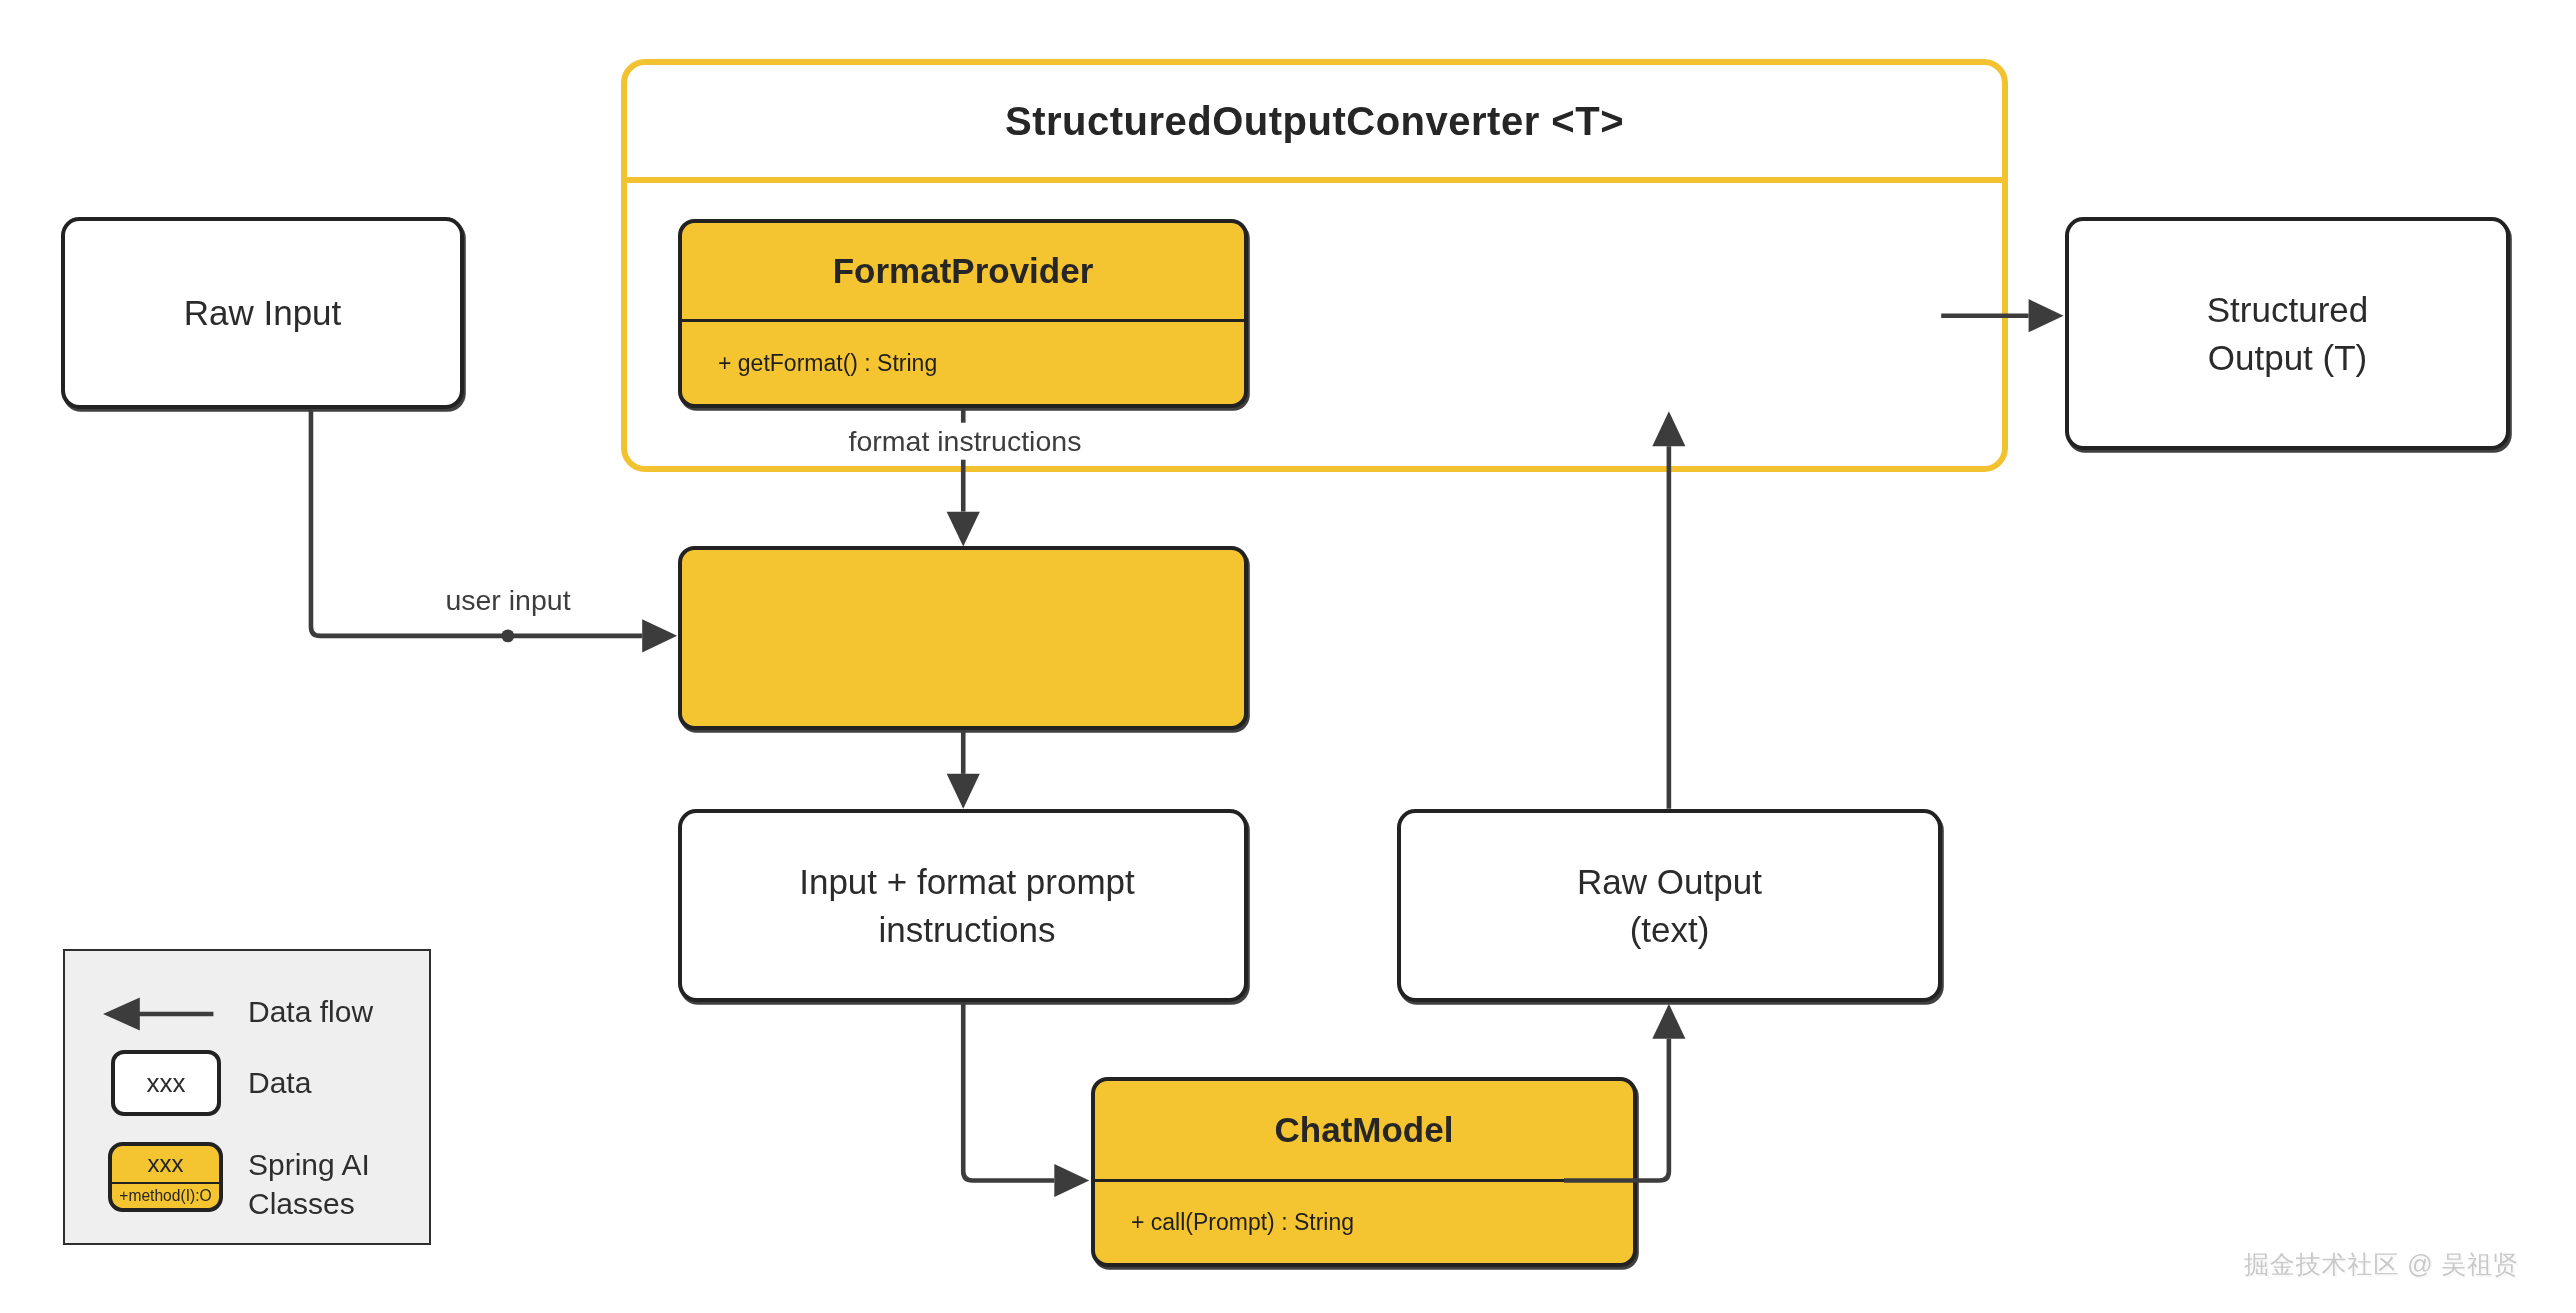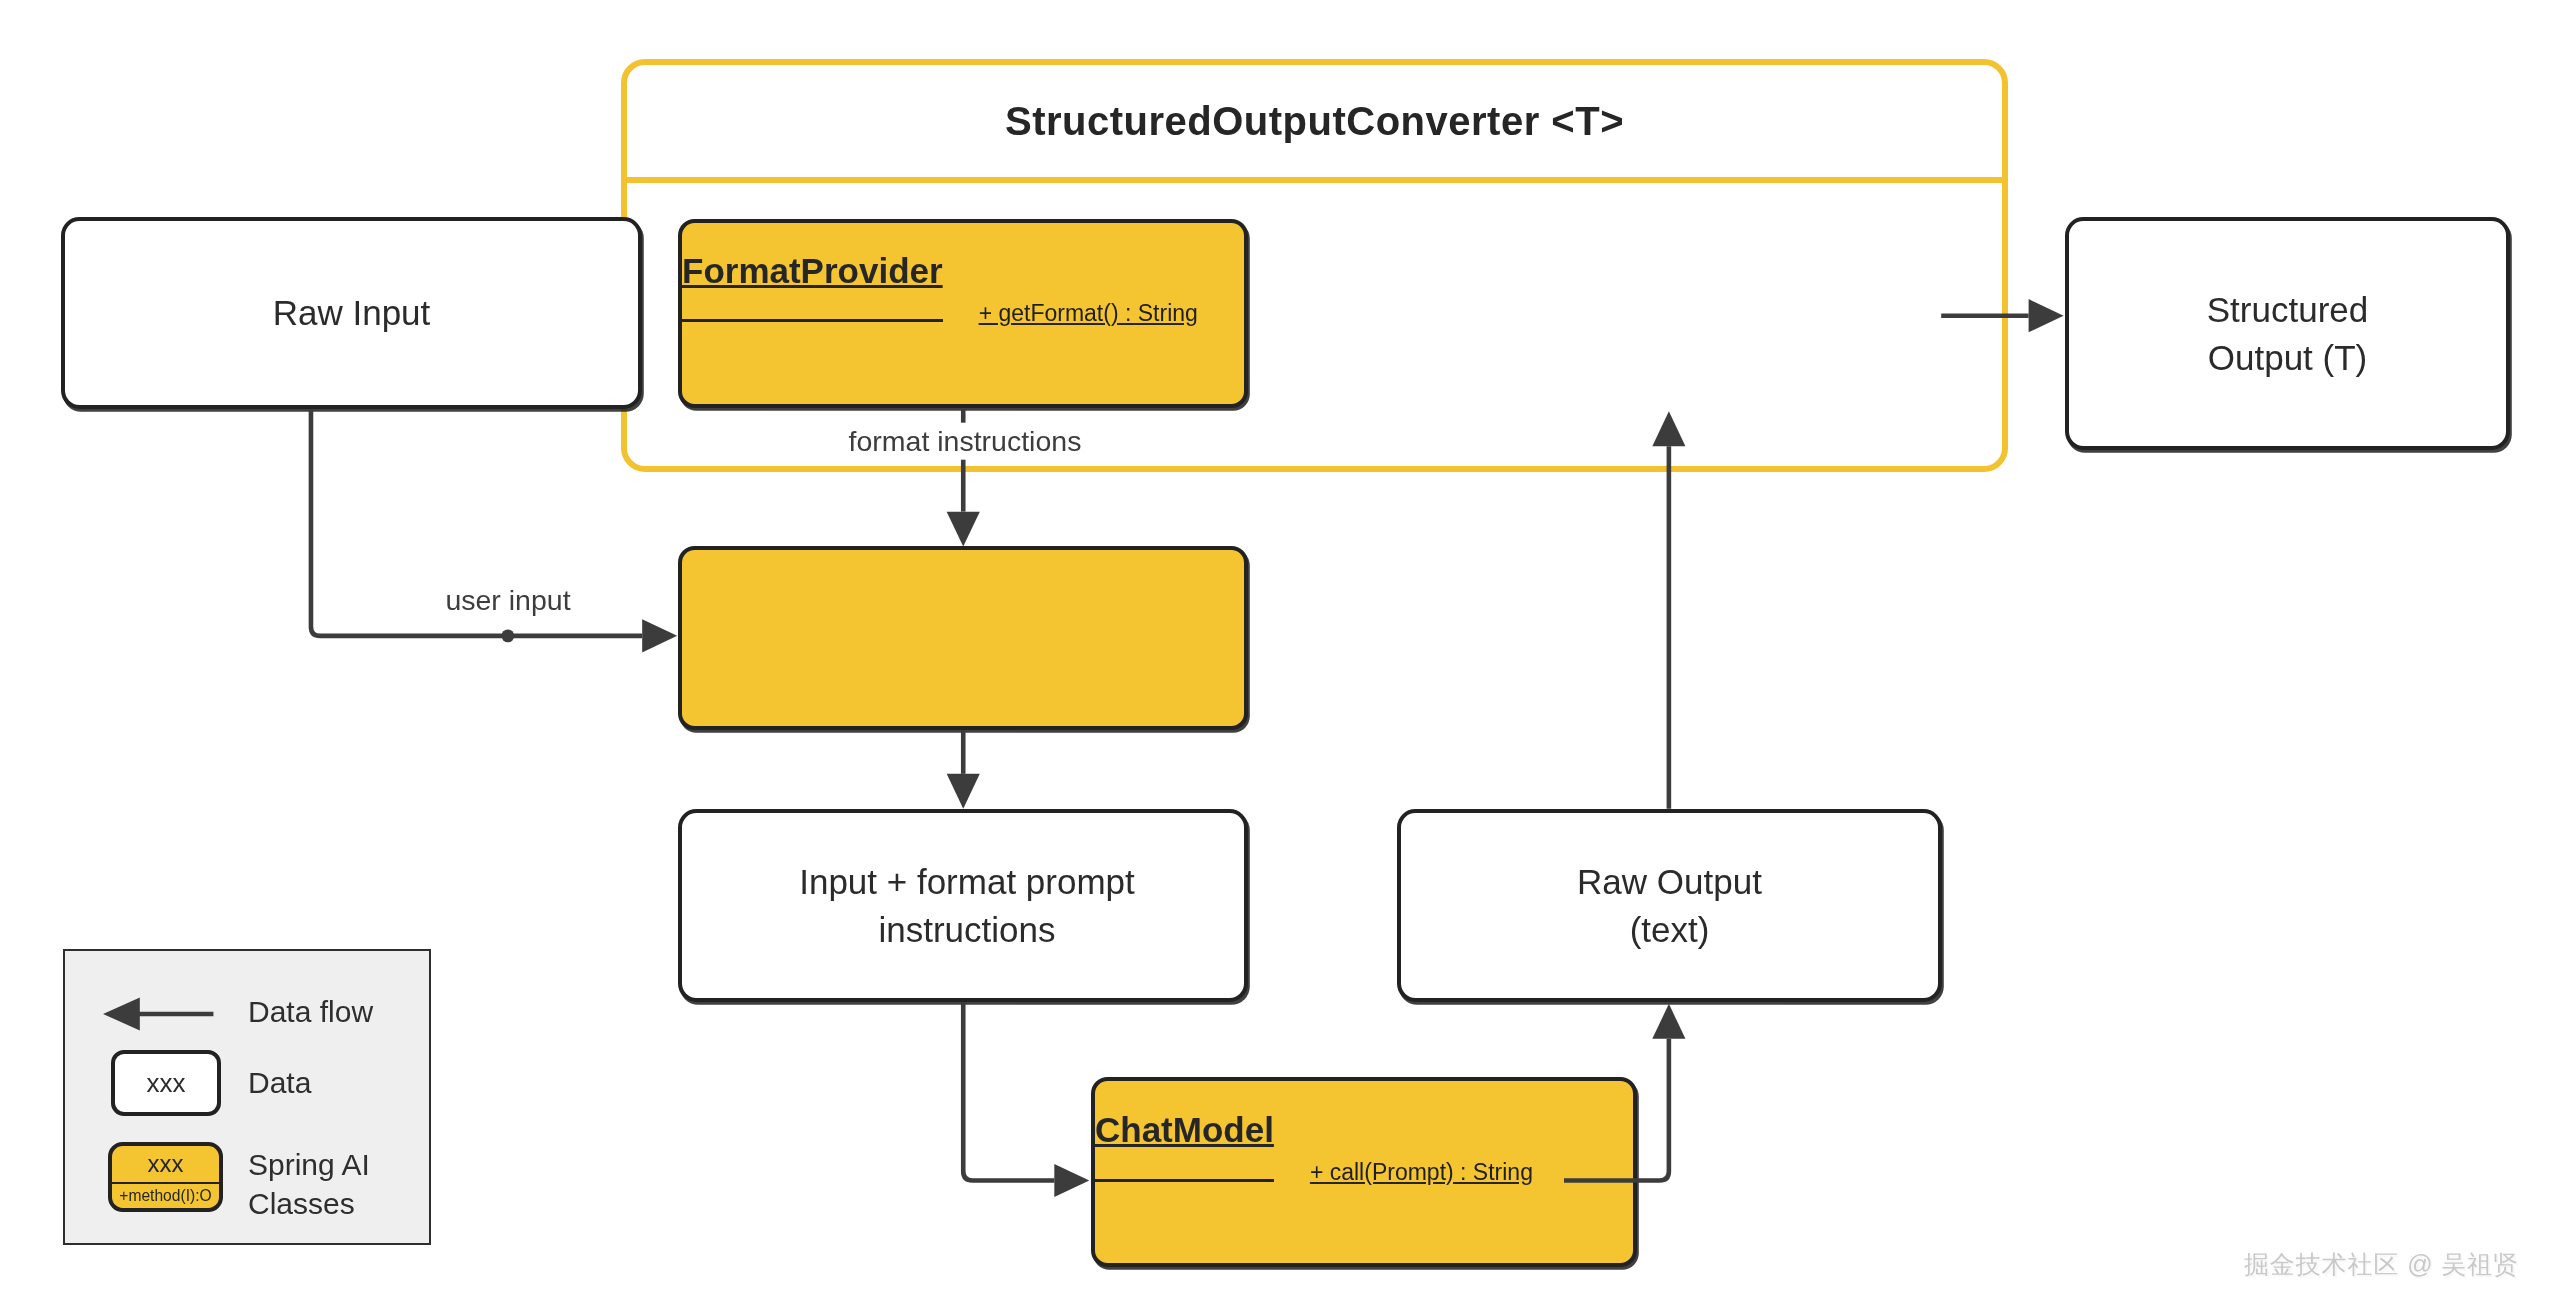--- a/index.html
+++ b/index.html
@@ -29,23 +29,22 @@
     font-size:40px;font-weight:bold;color:var(--text,#262626);letter-spacing:0.5px;
   }
   .container-divider{
     position:absolute;left:0;top:112px;width:100%;height:0;
     border-top:6.4px solid var(--container-border,#F2C230);
   }
   
   .class-box{
     position:absolute;background:var(--class-fill,#F4C431);
     border:4.6px solid var(--node-border,#222222);border-radius:16.6px;
-    box-sizing:border-box;display:flex;
+    box-sizing:border-box;display:flex;flex-direction:column;
     box-shadow:1.8px 2.8px 0 0 rgba(30,30,30,0.85);
-    text-decoration:underline;
   }
   .class-head{
     display:flex;align-items:center;justify-content:center;
     border-bottom:3.7px solid var(--node-border,#222222);
     font-size:35px;font-weight:bold;color:var(--text,#262626);
   }
   .class-body{
     flex:1;display:flex;align-items:center;
     padding-left:36px;font-size:23px;color:#1F1F1F;
   }
@@ -139,21 +138,21 @@
     <path d="M1814 879 L1814 485"></path>
     <polygon points="1814,447 1796,485 1832,485"></polygon>
 
     <path d="M2110 343 L2205 343"></path>
     <polygon points="2243,343 2205,325 2205,361"></polygon>
 
     <path d="M150 1102 L232 1102"></path>
     <polygon points="112,1102 152,1084 152,1120"></polygon>
   </svg>
 
-  <div class="data-box" style="left:61px;top:217px;width:581px;height:192px;">
+  <div class="data-box" style="left:61px;top:217px;width:403px;height:192px;">
     <div>Raw Input</div>
   </div>
 
   <div class="class-box" style="left:678px;top:219px;width:570px;height:189px;">
     <div class="class-head" style="height:96px;">FormatProvider</div>
     <div class="class-body">+ getFormat() : String</div>
   </div>
 
 
   <div class="data-box" style="left:2065px;top:217px;width:445px;height:233px;">

